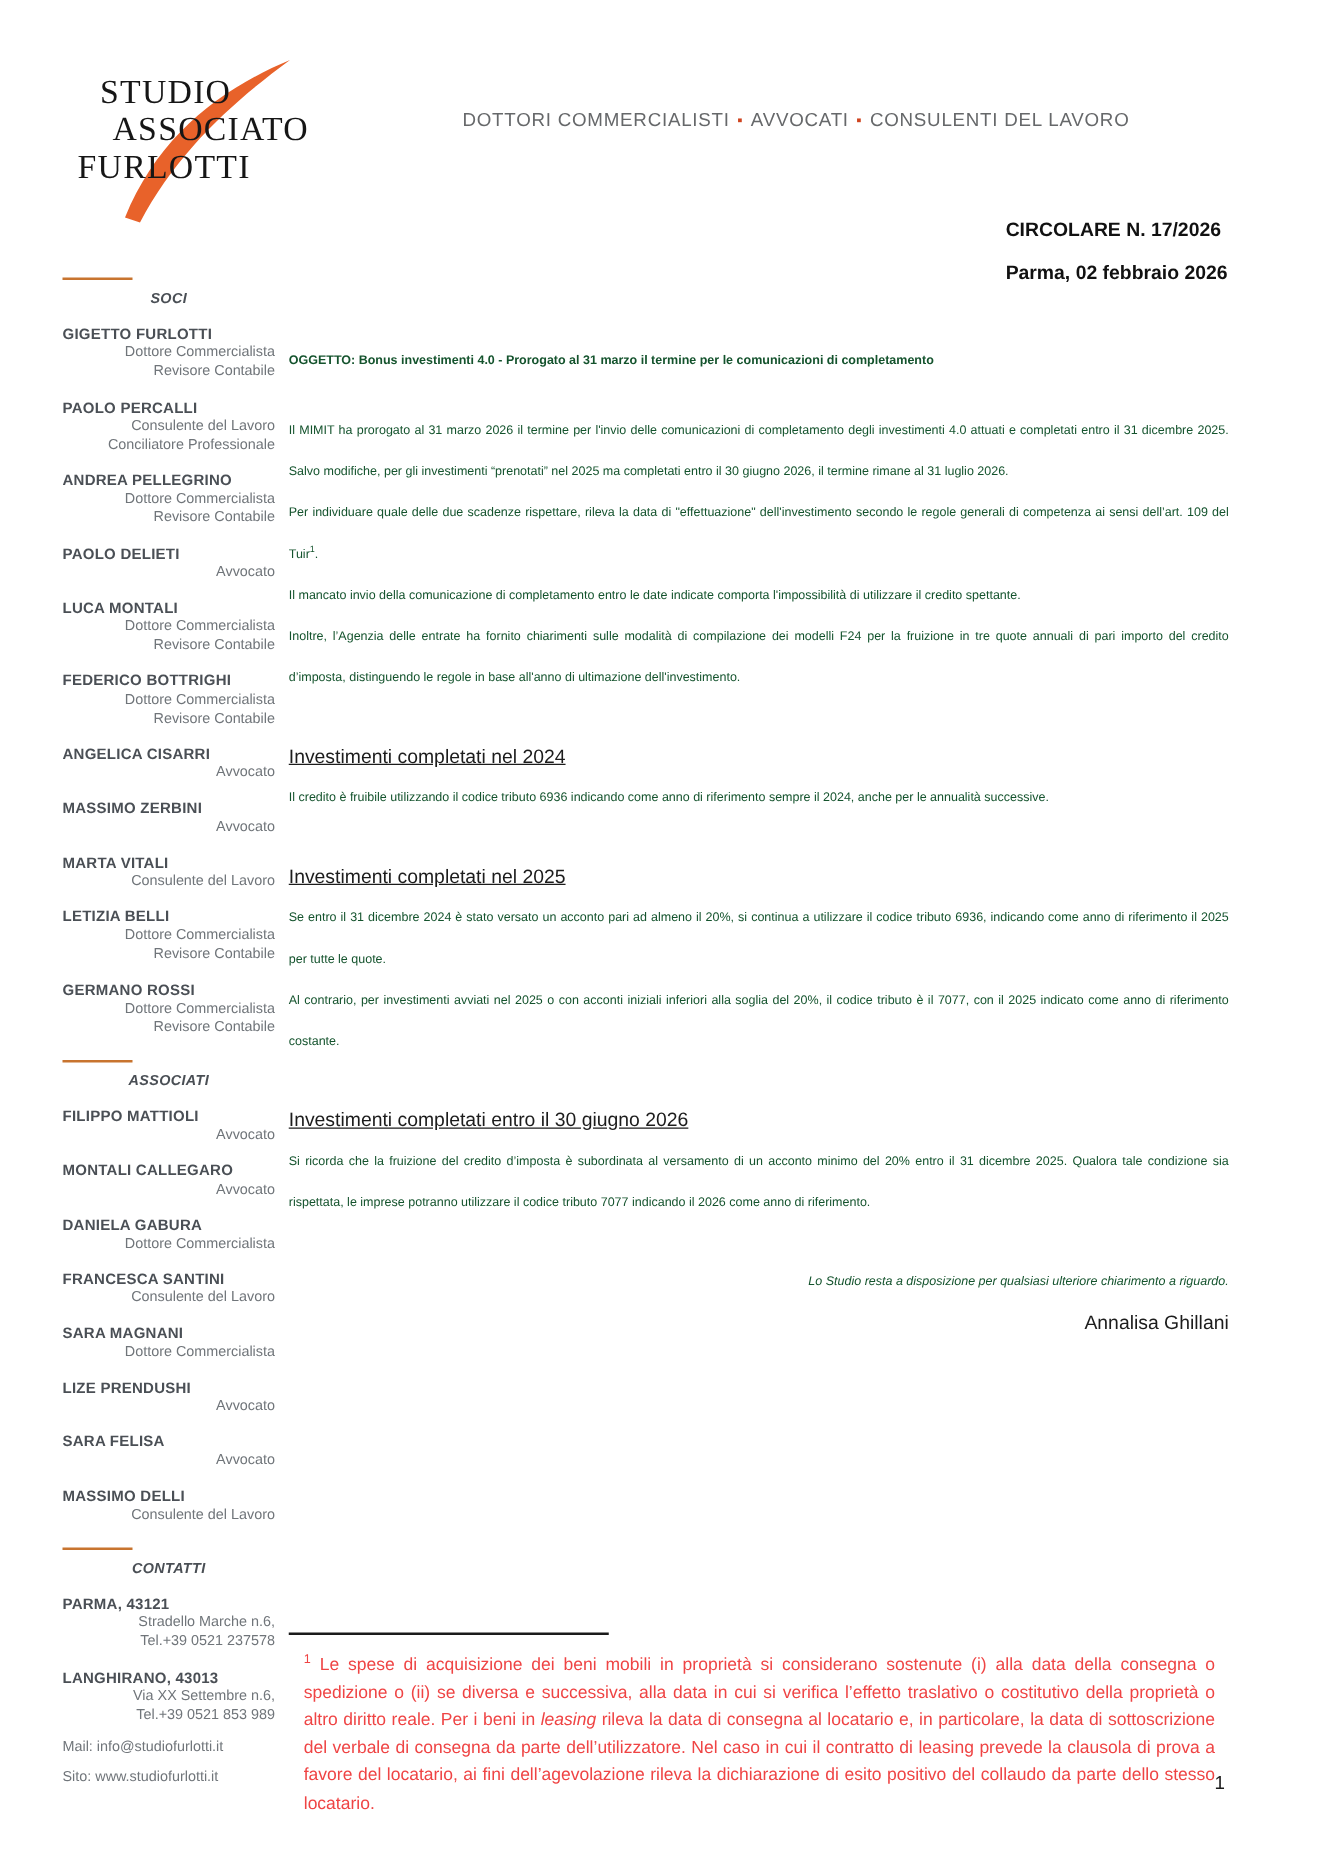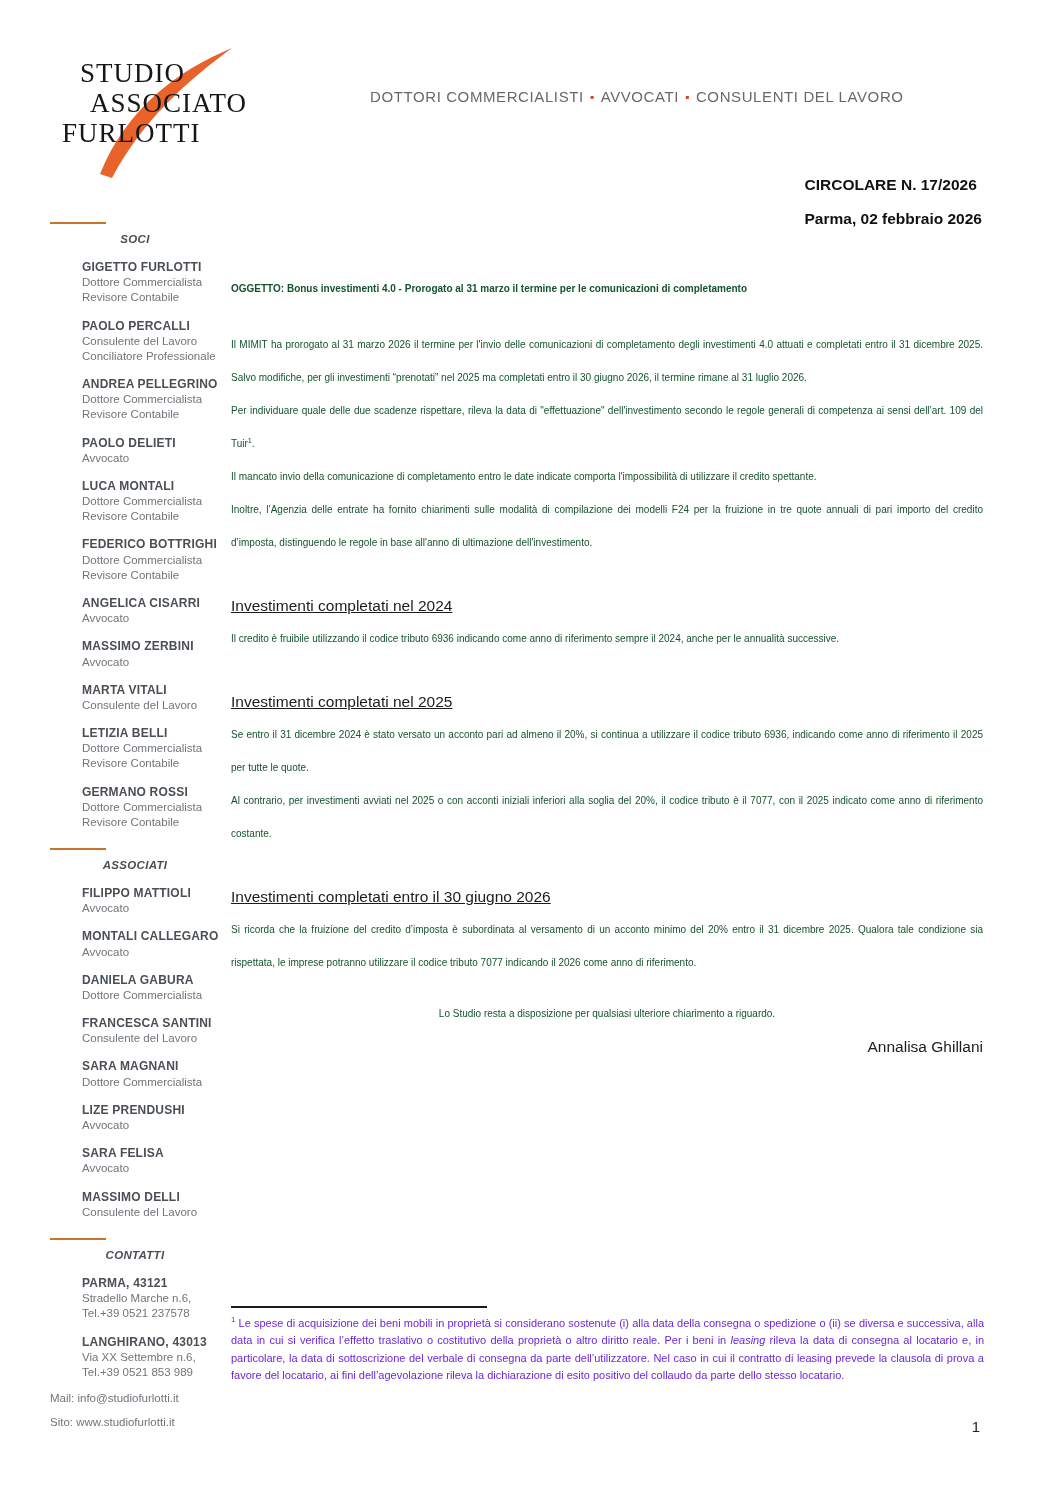--- a/index.html
+++ b/index.html
@@ -28,37 +28,37 @@
   .doc-meta .circ{font-weight:bold;font-size:15.5px;color:#111;}
   .doc-meta .date{font-weight:bold;font-size:15.5px;color:#111;margin-top:16px;}
   
   .sb{position:absolute;left:50px;width:170px;}
   .sb-soci{top:222px;}
   .sb-associati{top:848px;}
   .sb-contatti{top:1238px;}
   .sb .rule{width:56px;border-top:2px solid #c8742f;margin-bottom:9px;}
   .sb .sec-label{font-style:italic;font-weight:bold;font-size:11.5px;color:#4a4f55;
     letter-spacing:0.3px;margin-bottom:14px;text-align:center;}
-  .sb .entry{margin-bottom:12px;margin-left:32px;}
+  .sb .entry{margin-bottom:12px;}
   .sb .name{font-weight:bold;font-size:12px;color:#4a4f55;letter-spacing:0.2px;line-height:1.35;}
-  .sb .role{font-size:11.5px;color:#70757a;line-height:1.32;}
+  .sb .role{font-size:11.5px;color:#70757a;line-height:1.32;text-align:right;}
   .sb .link-line{font-size:11.5px;color:#70757a;margin-top:12px;}
   
   .main{position:absolute;left:231px;top:272px;width:752px;}
   .para{font-size:10px;line-height:33px;text-align:justify;margin:0;color:#14532d;}
   .oggetto{font-weight:bold;}
   .first-para{margin-top:23px;}
   .heading{font-size:15.5px;line-height:33px;margin:30px 0 0 0;text-decoration:underline;color:#1c1c1c;}
-  .closing{margin-top:18px;text-align:center;}
+  .closing{margin-top:30px;text-align:right;font-style:italic;}
   .signature{font-size:15.5px;line-height:33px;text-align:right;margin:0;color:#1c1c1c;}
   sup{font-size:0.72em;line-height:0;}
   
   .footnote{position:absolute;left:231px;top:1306px;width:753px;}
   .footnote .fn-rule{width:256px;border-top:2px solid #1a1a1a;margin-bottom:7px;}
-  .fn-text{font-size:11px;line-height:1.58;text-align:justify;color:#6d28d9;margin:0;}
+  .fn-text{font-size:14px;line-height:1.58;text-align:justify;color:#ef4444;margin:12px;}
   .fn-text .fn-italic{font-style:italic;}
   .page-num{position:absolute;right:78px;top:1418px;font-size:15px;color:#1c1c1c;}
 </style>
 </head>
 <body>
 
 <div class="page">
 
   <div class="logo">
     <svg class="swoosh" width="165" height="135" viewBox="0 0 165 135">

